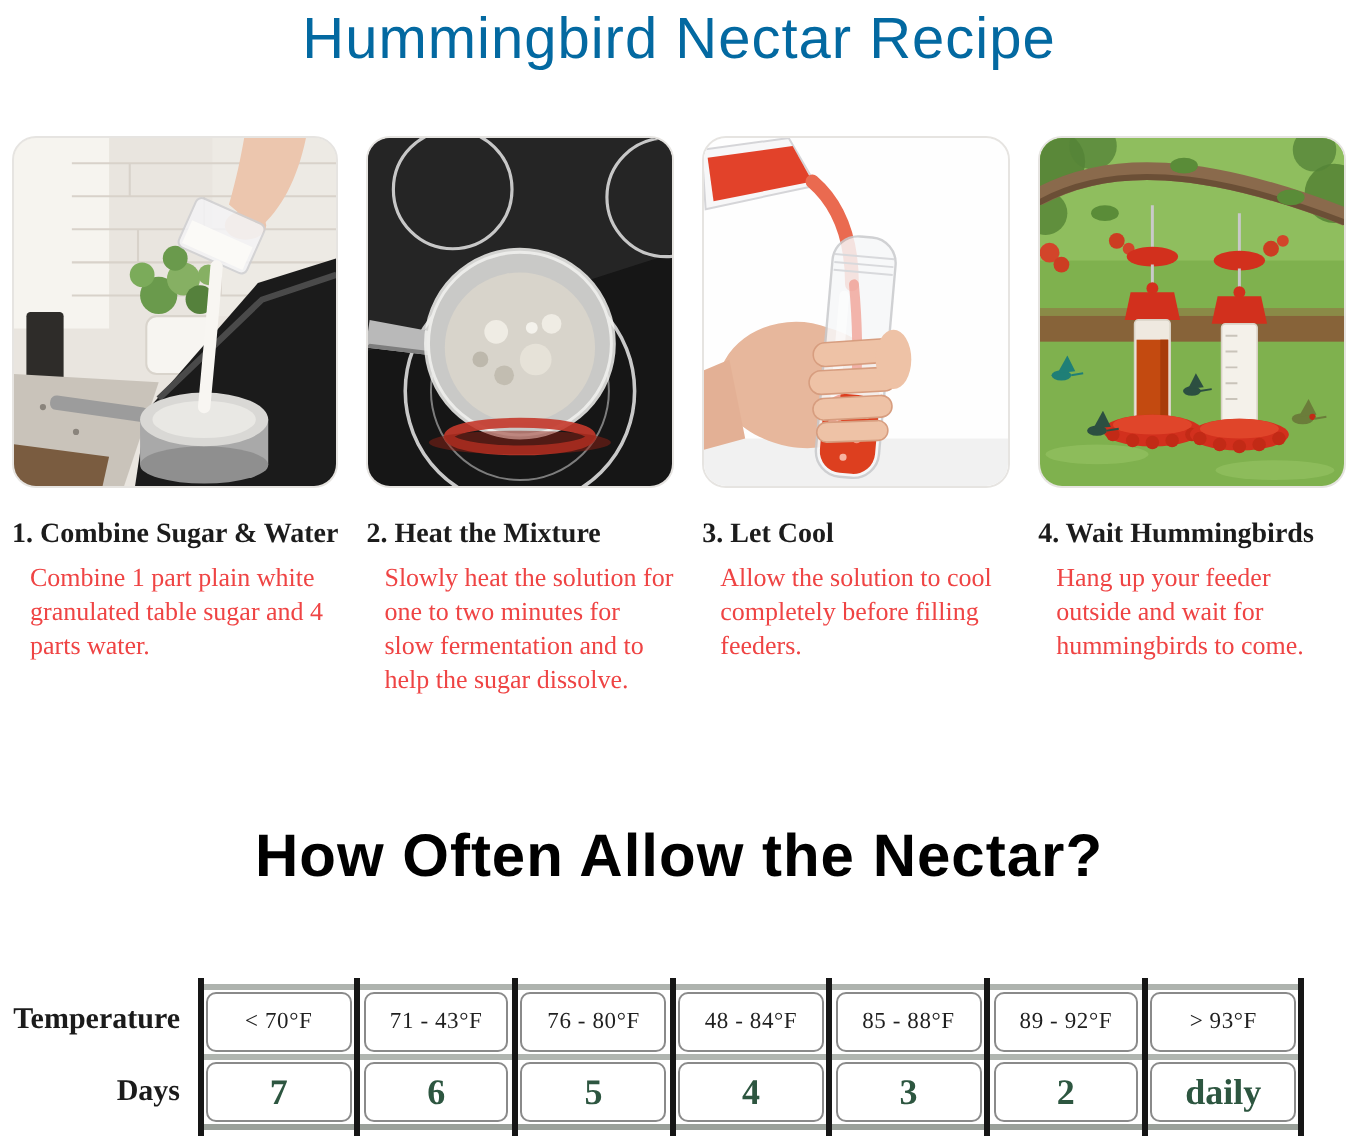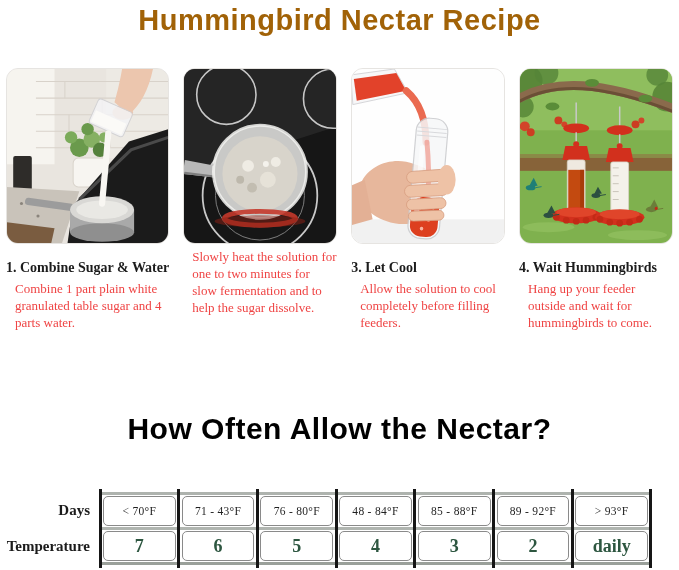--- a/index.html
+++ b/index.html
@@ -11,24 +11,24 @@
     background: #ffffff;
     font-family: "Liberation Serif", serif;
     overflow: hidden;
     margin: 0 auto;
   }
   .main-title {
     position: absolute;
     top: 4px; left: 0; right: 0;
     text-align: center;
     font-family: "Liberation Sans", sans-serif;
-    font-weight: 700;
+    font-weight: 400;
     font-size: 29px;
     letter-spacing: 0.5px;
-    color: #a16207;
+    color: #0369a1;
   }
   .steps {
     position: absolute;
     top: 68px; left: 6px; right: 6px;
     display: grid;
     grid-template-columns: repeat(4, 1fr);
     column-gap: 14px;
   }
   .photo {
     height: 176px;
@@ -181,20 +181,21 @@
           <circle cx="66" cy="98" r="6" fill="#efece4"></circle>
             <circle cx="86" cy="112" r="8" fill="#e6e2d8"></circle>
           <circle cx="94" cy="94" r="5" fill="#efece4"></circle>
             <circle cx="70" cy="120" r="5" fill="#c2bdb1"></circle>
           <circle cx="58" cy="112" r="4" fill="#bdb8ac"></circle>
             <circle cx="84" cy="96" r="3" fill="#f4f2ec"></circle>
           <ellipse cx="78" cy="151" rx="36" ry="7" fill="none" stroke="#c4392b" stroke-width="5" opacity="0.9"></ellipse>
           <ellipse cx="78" cy="154" rx="46" ry="6" fill="#8e1f14" opacity="0.5"></ellipse>
         </svg>
       </div>
+      <h3 class="step-heading">2. Heat the Mixture</h3>
       <p class="step-body">Slowly heat the solution for one to two minutes for slow fermentation and to help the sugar dissolve.</p>
     </div>
 
     <div>
       <div class="photo">
         <svg viewBox="0 0 156 176" preserveAspectRatio="xMidYMid slice">
           <rect width="156" height="176" fill="#fefefe"></rect>
           <rect y="152" width="156" height="24" fill="#f1f1f1"></rect>
           <polygon points="0,6 44,0 58,24 2,36" fill="#f7f7f8" stroke="#d5d5d8"></polygon>
           <polygon points="3,10 46,4 56,22 6,32" fill="#e2422a"></polygon>
@@ -307,22 +308,22 @@
       </div>
       <h3 class="step-heading">4. Wait Hummingbirds</h3>
       <p class="step-body">Hang up your feeder outside and wait for hummingbirds to come.</p>
     </div>
   </div>
 
   <h2 class="section-title">How Often Allow the Nectar?</h2>
 
   <div class="table-area">
     <div class="table-labels">
+      <div class="table-label">Temperature</div>
       <div class="table-label">Days</div>
-      <div class="table-label">Temperature</div>
     </div>
     <div class="nectar-table">
       <div class="hline"></div>
       <div class="cells">
         <div class="cell temp">&lt; 70°F</div>
         <div class="cell temp">71 - 43°F</div>
         <div class="cell temp">76 - 80°F</div>
         <div class="cell temp">48 - 84°F</div>
         <div class="cell temp">85 - 88°F</div>
         <div class="cell temp">89 - 92°F</div>

